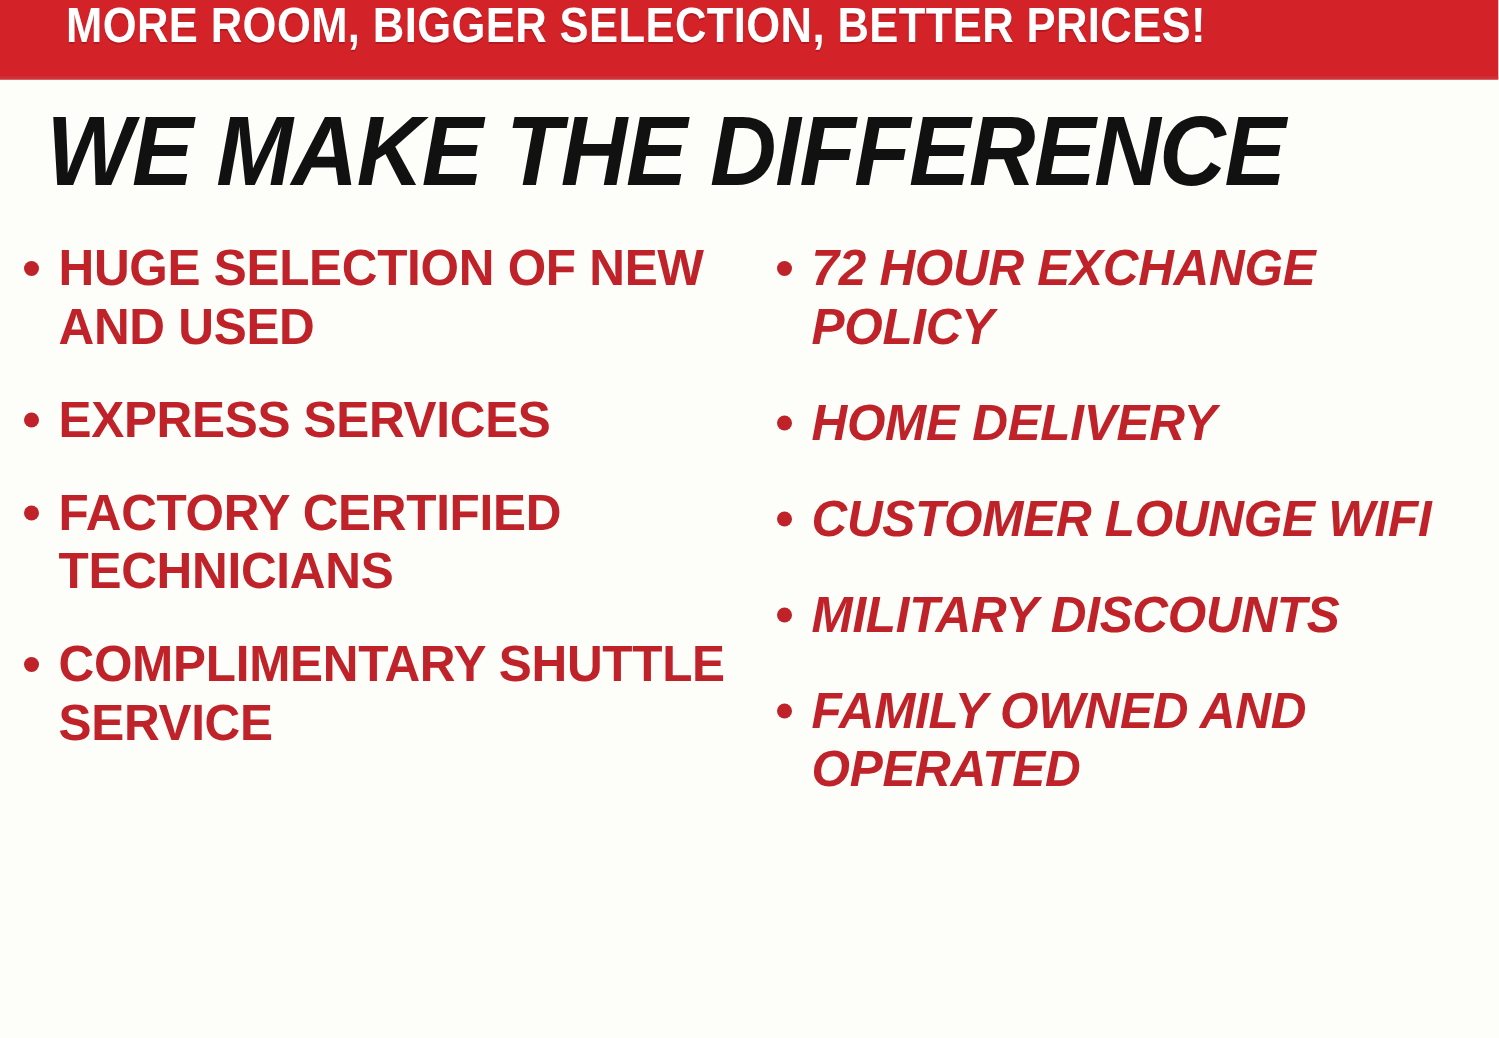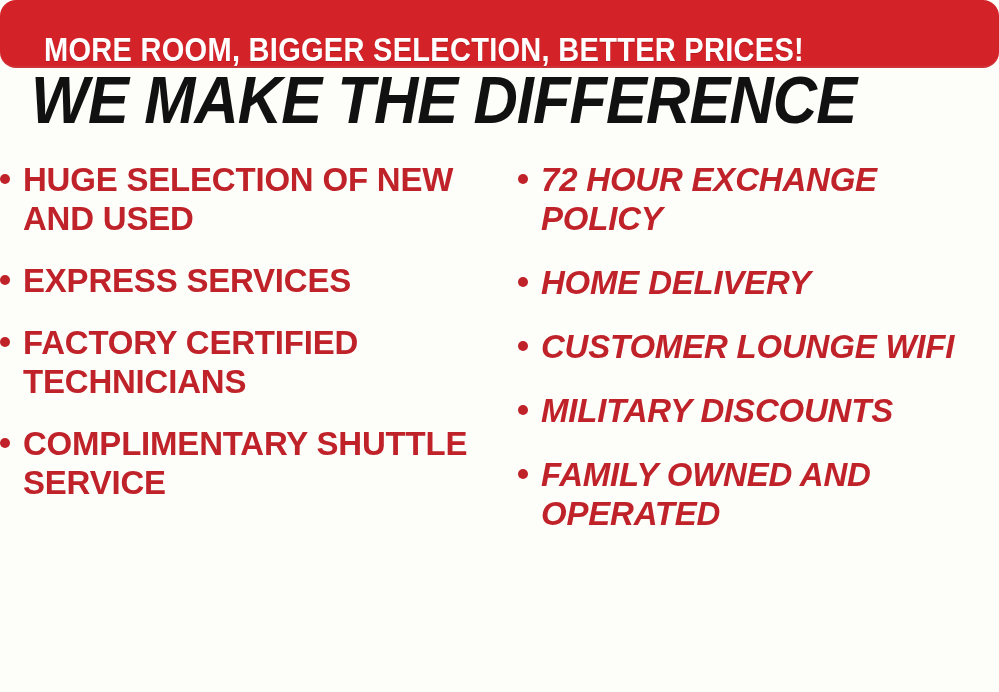--- a/index.html
+++ b/index.html
@@ -22,27 +22,26 @@
     background: #fdfdf9;
     box-sizing: border-box;
   }
 
   
   .ribbon {
     position: absolute;
     left: 0;
     top: 0;
     width: 999px;
-    height: 68px;
+    height: 53px;
     background: #d42229;
     border-bottom: 2px solid #cf333a;
     box-sizing: border-box;
     display: flex;
-    align-items: flex-end;
-    border-radius: 16px;
+    align-items: flex-start;
   }
 
   .ribbon-text {
     color: #ffffff;
     font-family: "Liberation Sans", sans-serif;
     font-weight: bold;
     font-size: 33px;
     line-height: 33px;
     letter-spacing: 0.3px;
     transform: scaleX(0.88);
@@ -83,20 +82,21 @@
     display: flex;
     align-items: flex-start;
   }
 
   .col {
     box-sizing: border-box;
   }
 
   .col-left {
     width: 505px;
+    padding-left: 16px;
   }
 
   .col-right {
     width: 494px;
     padding-left: 13px;
     font-style: italic;
   }
 
   .feature {
     display: flex;

